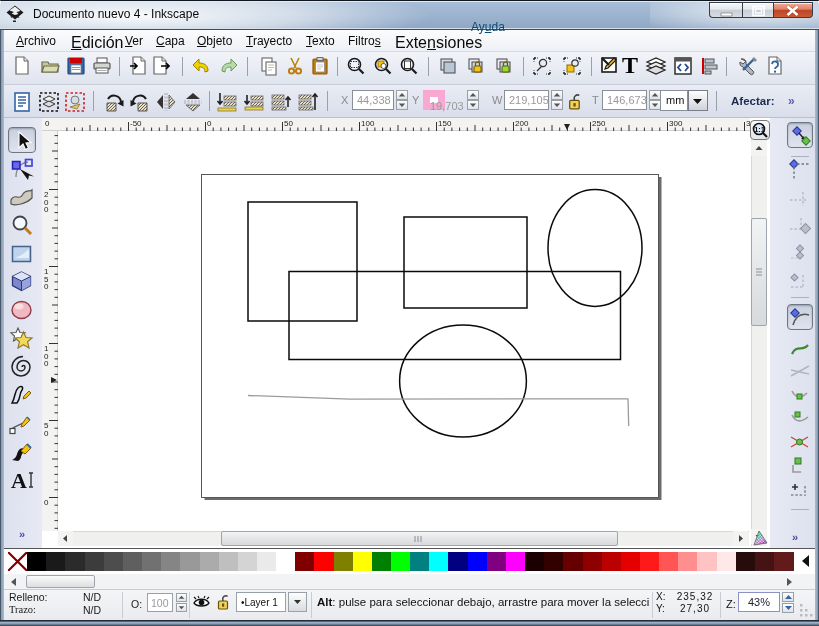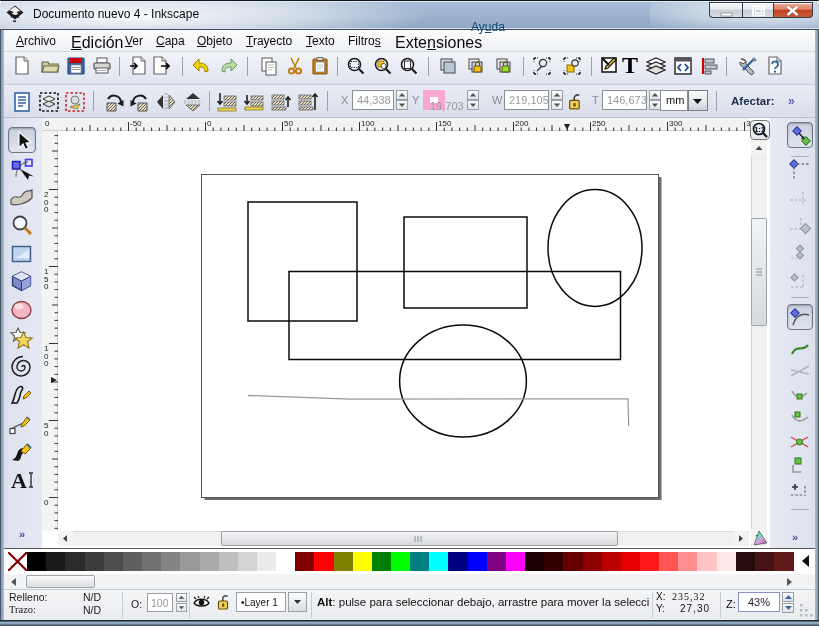--- a/index.html
+++ b/index.html
@@ -859,21 +859,21 @@
     </svg>
     <div style="position:absolute;left:236px;top:592px;width:50px;height:20px;background:#fff;border:1px solid #9aa0a8;font-size:10px;font-weight:normal;color:#111;line-height:19px;padding-left:4px">•Layer 1</div>
     <div style="position:absolute;left:288px;top:592px;width:19px;height:20px;background:linear-gradient(#fdfdfd,#d8dce1);border:1px solid #9aa0a8">
       <svg style="display:block" width="17" height="18">
         <path d="M5,7 L8.5,11 L12,7 Z" fill="#333"></path>
       </svg>
     </div>
     <div style="position:absolute;left:317px;top:596px;width:334px;overflow:hidden;white-space:nowrap;font-size:11.5px;color:#111"><b>Alt</b>: pulse para seleccionar debajo, arrastre para mover la selecci</div>
     <div style="position:absolute;left:656px;top:591px;font-family:'Liberation Sans',sans-serif;font-size:10px;color:#111;">X:</div>
     <div style="position:absolute;left:656px;top:603px;font-family:'Liberation Sans',sans-serif;font-size:10px;color:#111;">Y:</div>
-    <div style="position:absolute;left:672px;top:591px;width:46px;text-align:left;font-family:Liberation Serif, serif;font-size:10px;color:#111;letter-spacing:1px">235,32</div>
+    <div style="position:absolute;left:672px;top:591px;width:46px;text-align:center;font-family:Liberation Sans, sans-serif;font-size:10px;color:#111;letter-spacing:1px">235,32</div>
     <div style="position:absolute;left:672px;top:603px;width:46px;text-align:center;font-family:'Liberation Sans',sans-serif;font-size:10px;color:#111;letter-spacing:1px">27,30</div>
     <div style="position:absolute;left:726px;top:598px;font-size:11px;color:#111">Z:</div>
     <div style="position:absolute;left:738px;top:592px;width:42px;height:20px;background:#fff;border:1px solid #8a92c8;font-size:11px;color:#223;line-height:19px;text-align:center">43%</div>
     <div style="position:absolute;left:782px;top:592px;width:12px;height:10px;background:linear-gradient(#fdfdfd,#dfe3e8);border:1px solid #9aa0a8">
       <svg style="display:block" width="11" height="8" viewBox="0 0 11 8">
         <path d="M2,6 L5.5,2 L9,6 Z" fill="#3465a4"></path>
       </svg>
     </div>
     <div style="position:absolute;left:782px;top:603px;width:12px;height:10px;background:linear-gradient(#fdfdfd,#dfe3e8);border:1px solid #9aa0a8">
       <svg style="display:block" width="11" height="8" viewBox="0 0 11 8">

